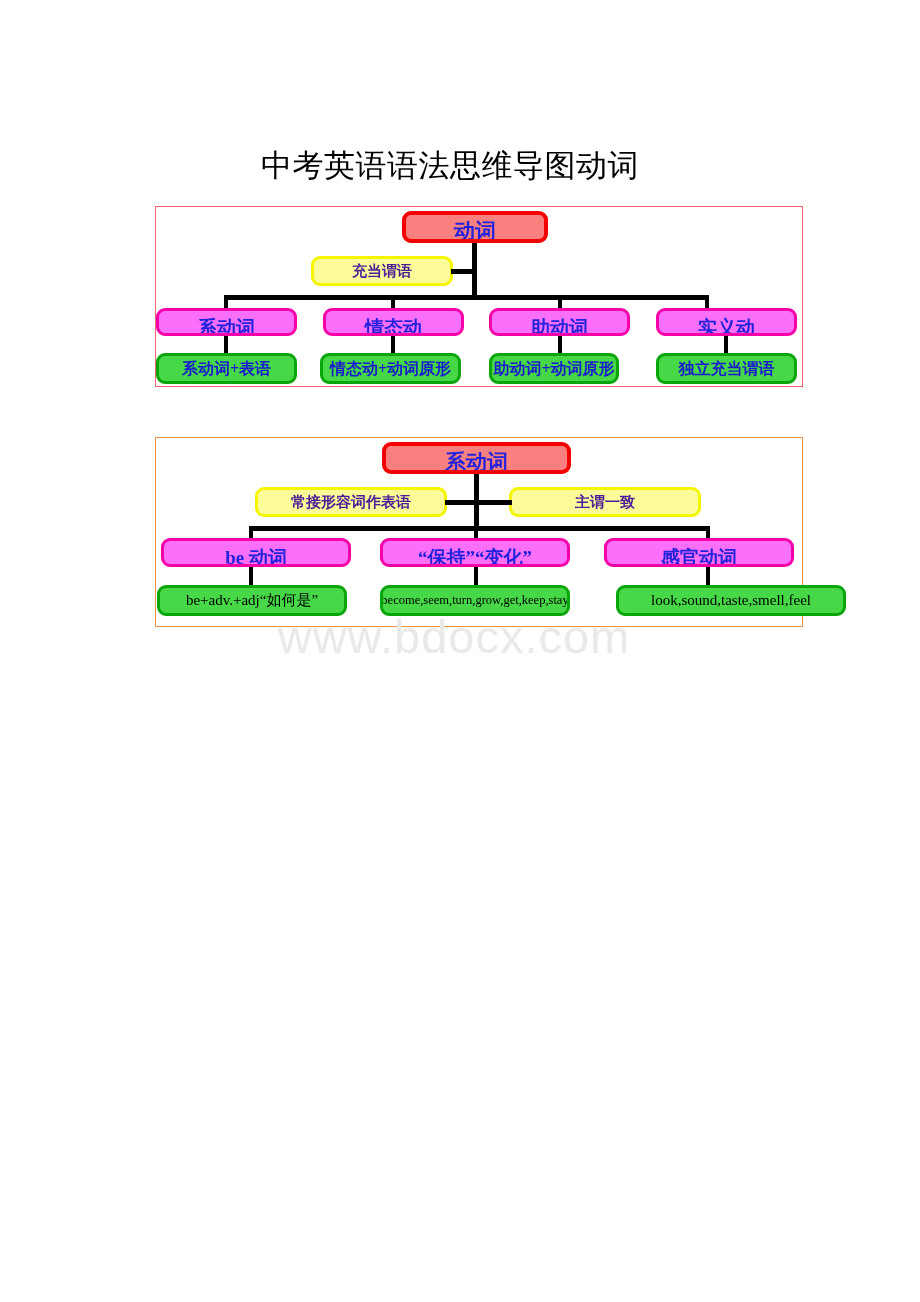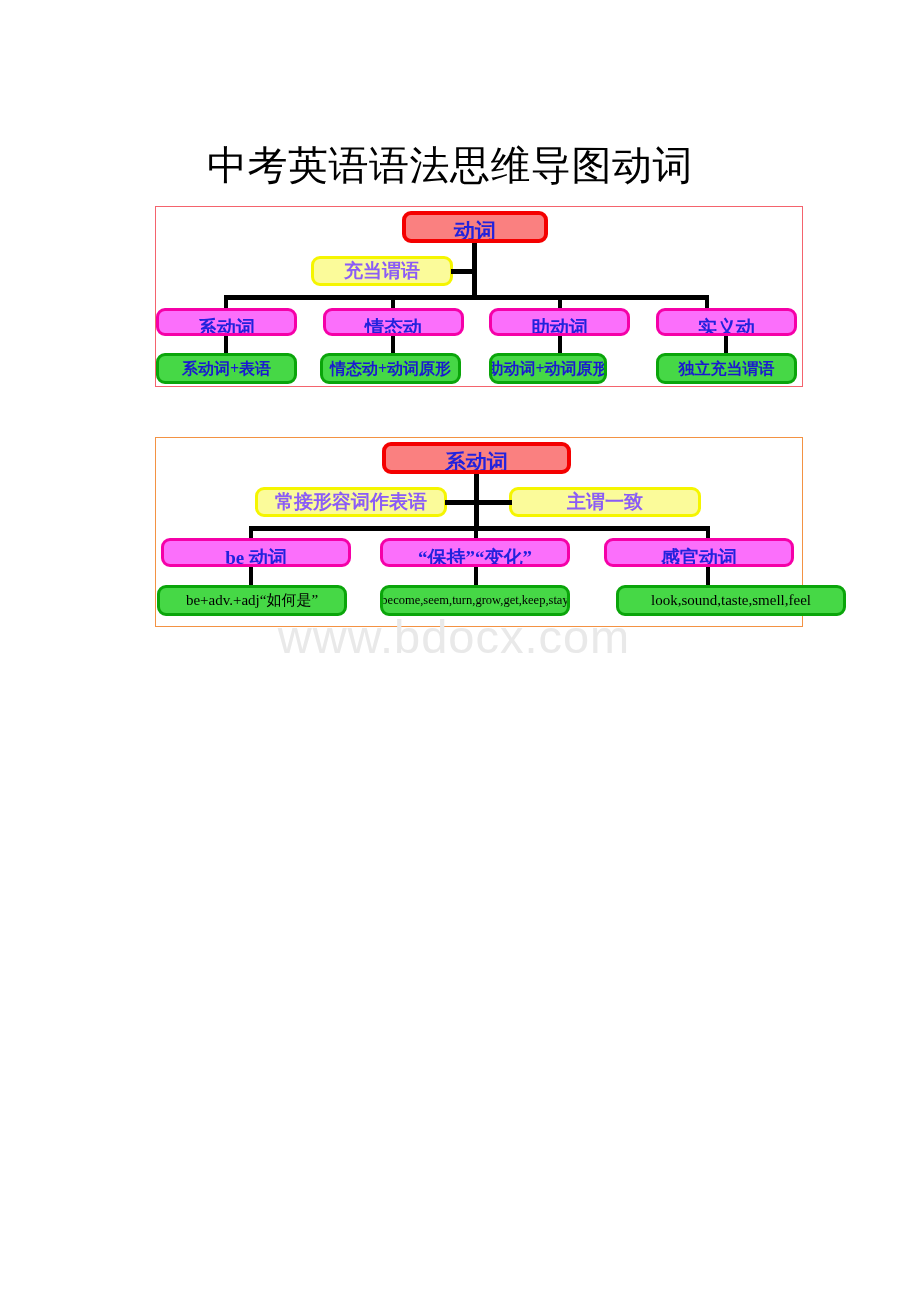--- a/index.html
+++ b/index.html
@@ -16,21 +16,21 @@
   }
 
   
   .page-title {
     position: absolute;
     left: 0;
     top: 146px;
     width: 900px;
     text-align: center;
     font-family: "Liberation Serif", "DejaVu Serif", serif;
-    font-size: 40px;
+    font-size: 31px;
     line-height: 40px;
     color: #000000;
     letter-spacing: 0.5px;
   }
 
   
   .diagram {
     position: absolute;
     box-sizing: border-box;
   }
@@ -85,24 +85,24 @@
     top: 4px;
   }
 
   
   .node-attr {
     background: #fbfb9a;
     border: 3px solid #f5f500;
     border-radius: 9px;
   }
   .node-attr .lbl {
-    color: #8b5cf6;
-    font-weight: bold;
-    font-family: "Liberation Serif", "DejaVu Serif", serif;
-    font-size: 19px;
+    color: #4c1d95;
+    font-weight: bold;
+    font-family: "Liberation Serif", "DejaVu Serif", serif;
+    font-size: 15px;
     line-height: 18px;
   }
 
   
   .node-cat {
     background: #fb6ffb;
     border: 3px solid #f500a8;
     border-radius: 9px;
   }
   .node-cat .lbl {
@@ -197,21 +197,21 @@
 <div class="ln ln-thin-v" style="left:391px; top:336px; height:17px;"></div>
 <div class="ln ln-thin-v" style="left:558px; top:336px; height:17px;"></div>
 <div class="ln ln-thin-v" style="left:724px; top:336px; height:17px;"></div>
 
 <div class="node node-detail" style="left:156px; top:353px; width:141px; height:31px;">
   <span class="lbl">系动词+表语</span>
 </div>
 <div class="node node-detail" style="left:320px; top:353px; width:141px; height:31px;">
   <span class="lbl">情态动+动词原形</span>
 </div>
-<div class="node node-detail" style="left:489px; top:353px; width:118px; height:31px;">
+<div class="node node-detail" style="left:489px; top:353px; width:130px; height:31px;">
   <span class="lbl">助动词+动词原形</span>
 </div>
 <div class="node node-detail" style="left:656px; top:353px; width:141px; height:31px;">
   <span class="lbl">独立充当谓语</span>
 </div>
 
 <div class="diagram" id="diagram-linking"></div>
 
 <div class="node node-root" style="left:382px; top:442px; width:189px; height:32px;">
   <span class="lbl">系动词</span>

